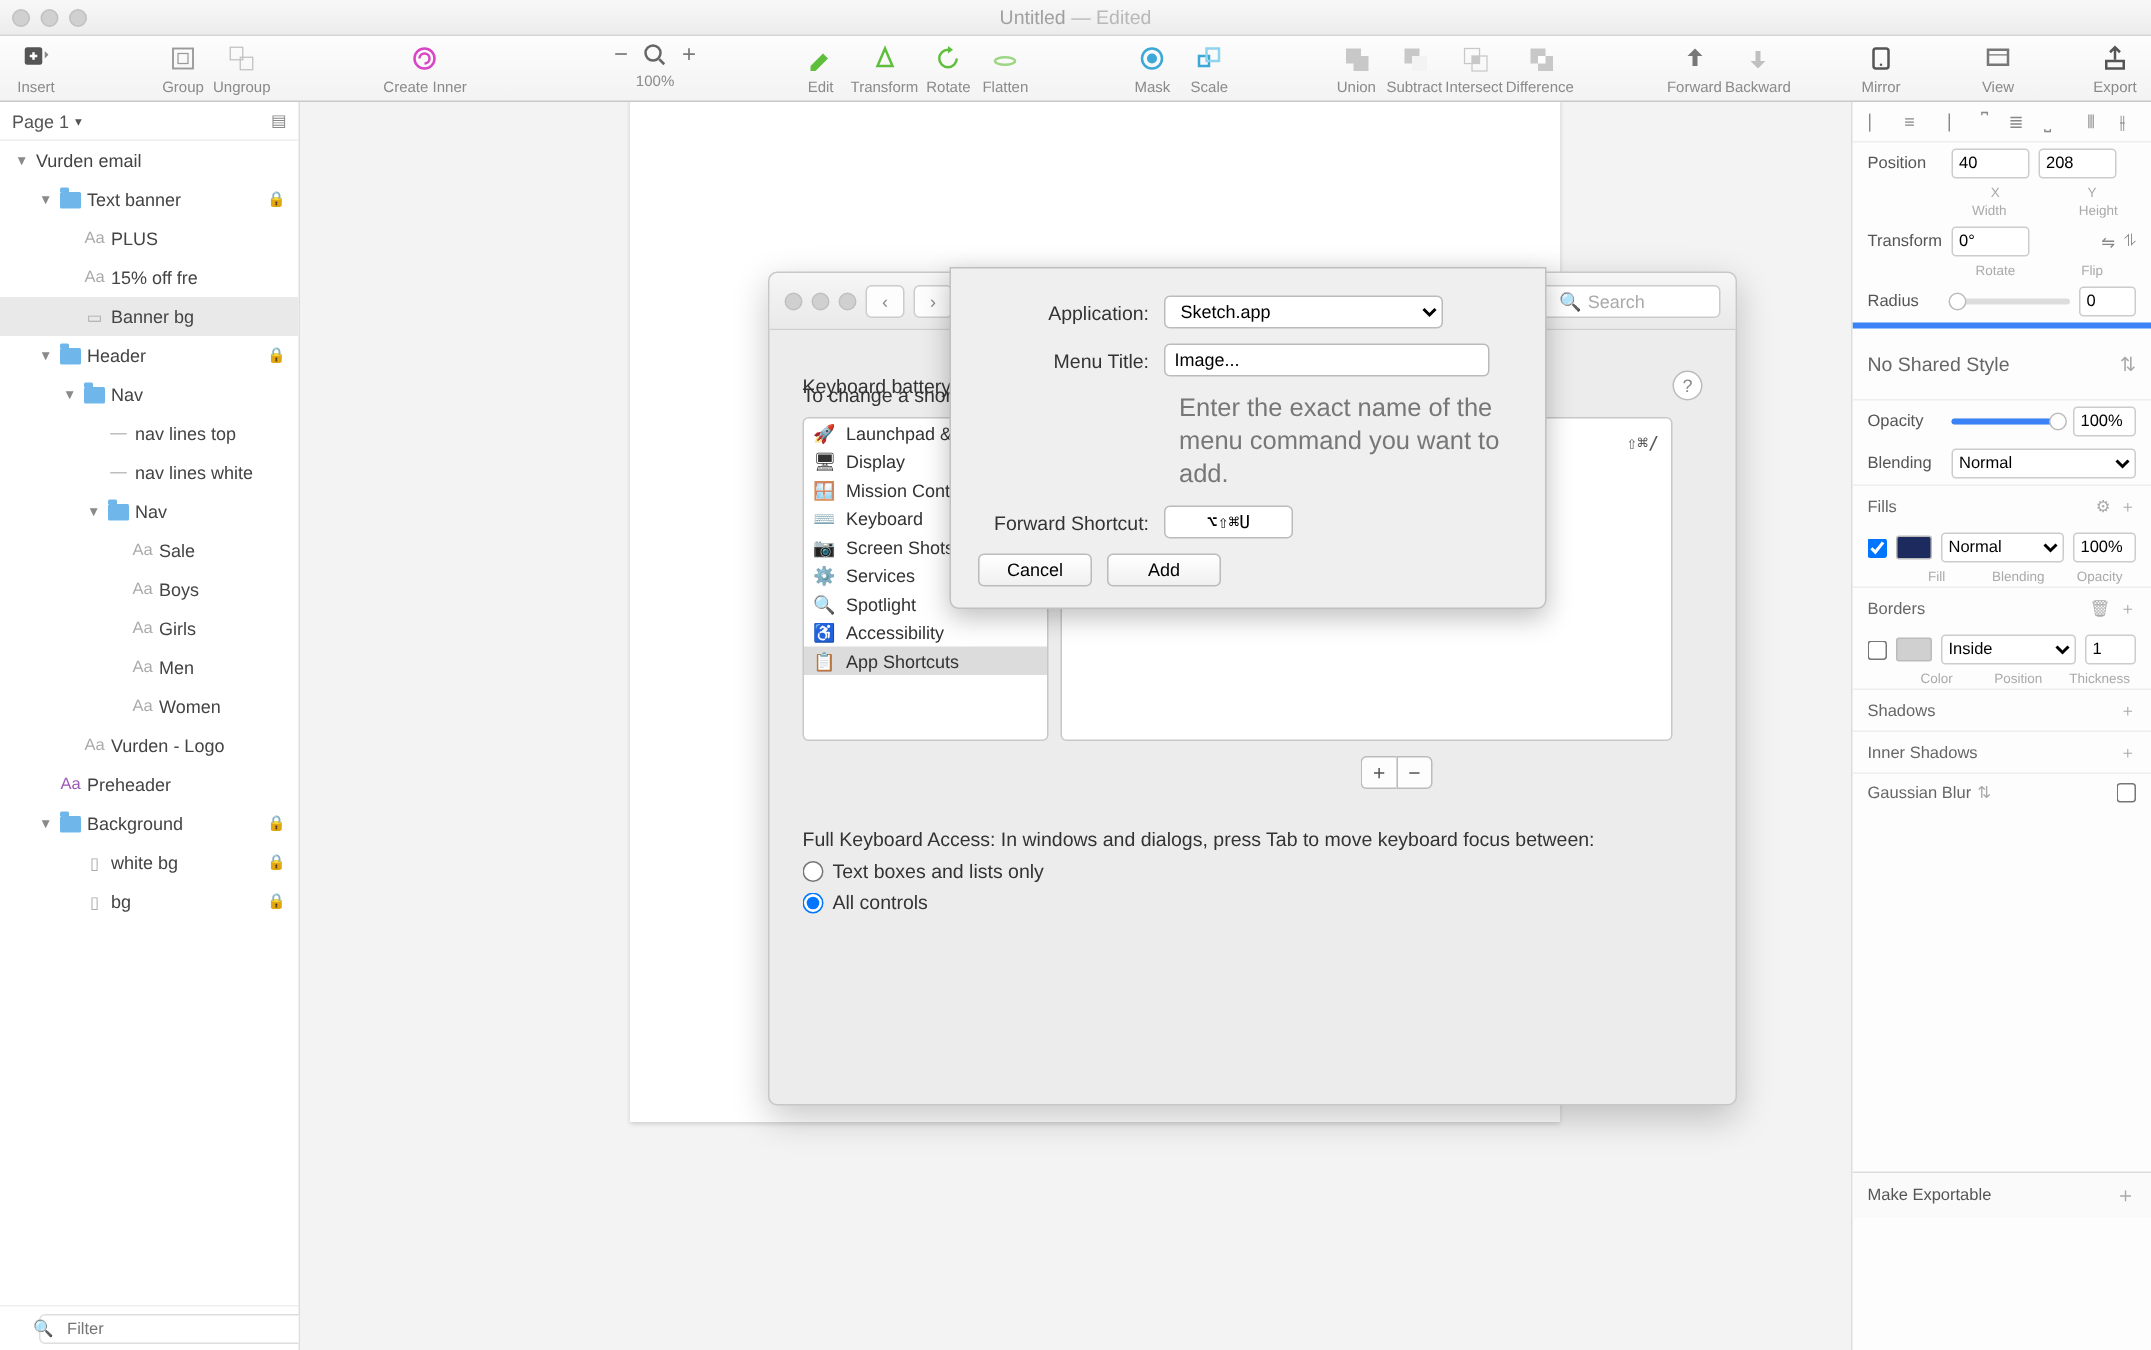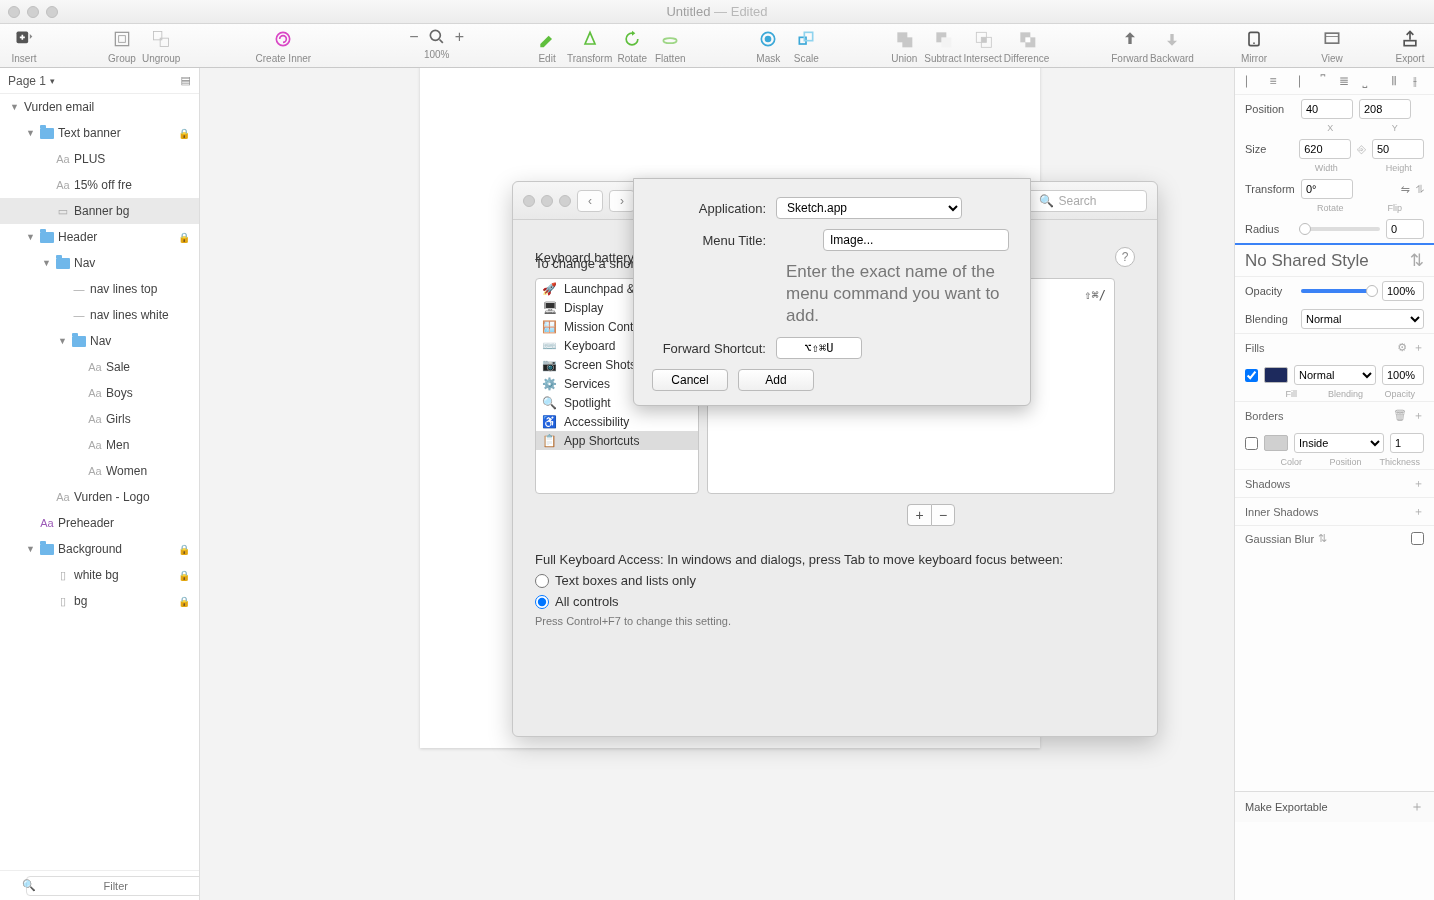--- a/index.html
+++ b/index.html
@@ -38,35 +38,35 @@
 .tree-row { display:flex; align-items:center; height:26px; padding-left:6px; gap:4px; color:#444; }
 .tree-row.sel { background:#e9e9e9; }
 .tree-row .disclose { width:10px; font-size:9px; color:#8a8a8a; }
 .tree-row .sp { display:inline-block; }
 .tree-row .folder { width:14px; height:11px; background:#6fb7ea; border-radius:1px; display:inline-block; position:relative; }
 .tree-row .folder::before { content:''; position:absolute; top:-3px; left:0; width:6px; height:3px; background:#6fb7ea; border-radius:1px 1px 0 0; }
 .tree-row .symico { width:14px; display:inline-block; color:#aaa; font-size:11px; text-align:center;}
 .tree-row .symico.purple { color:#9b59b6; }
 .tree-row .lock { margin-left:auto; margin-right:8px; color:#c3c3c3; font-size:10px; }
 .sb-filter { height:30px; border-top:1px solid #eee; display:flex; align-items:center; padding:0 6px; gap:6px;}
-.sb-filter input { flex:1; height:20px; border:1px solid #ddd; border-radius:4px; font-size:11px; padding:0 18px; background:#fff; color:#888;text-align:center; }
+.sb-filter input { flex:1; height:20px; border:1px solid #ddd; border-radius:4px; font-size:11px; padding:0 18px; background:#fff; color:#888; }
 .sb-filter .mag { position:relative; left:16px; color:#aaa; font-size:11px; pointer-events:none;}
 
 
 .canvas-wrap { flex:1; background:#f3f3f3; position:relative; overflow:hidden; }
 .canvas-page { position:absolute; left:220px; top:-20px; width:620px; height:700px; background:#fff; box-shadow:0 1px 3px rgba(0,0,0,.15);}
 .banner-sel { position:absolute; left:740px; top:291px; width:120px; height:50px; background:#1d2a5d; color:#fff; display:flex; align-items:center; justify-content:flex-end; padding-right:10px; font-weight:700; font-size:20px; }
 .banner-sel .handle { position:absolute; width:6px;height:6px;background:#fff;border:1px solid #7aa7ff; }
 .banner-sel .h-tl{top:-3px;left:-3px}.banner-sel .h-tr{top:-3px;right:-3px}.banner-sel .h-bl{bottom:-3px;left:-3px}.banner-sel .h-br{bottom:-3px;right:-3px}
 .canvas-text { position:absolute; left:760px; top:255px; font-size:22px; color:#333; letter-spacing:2px;}
 
 
 .inspector { width:200px; background:#fdfdfd; border-left:1px solid #ddd; font-size:11px; color:#555; overflow:auto; }
 .ins-row { display:flex; align-items:center; padding:4px 10px; gap:6px; }
-.ins-row.head { border-bottom:1px solid #eee; border-top:2px solid #3b82f6; padding:5px 10px; color:#666; font-size:17px; }
+.ins-row.head { border-bottom:1px solid #eee; border-top:4px solid #3b82f6; padding:16px 10px; color:#666; font-size:13px; }
 .ins-row .lbl { width:50px; }
 .ins-row input[type=text] { width:52px; height:20px; border:1px solid #ccc; border-radius:3px; font-size:11px; padding:0 4px; text-align:left; }
 .subrow { display:flex; padding:0 10px 2px; gap:6px; }
 .subrow .sub { flex:1; text-align:center; font-size:9px; color:#aaa; }
 .ins-row select { flex:1; height:20px; border:1px solid #ccc; border-radius:3px; font-size:11px; background:#fff; }
 .align-bar { display:flex; gap:7px; padding:6px 10px; border-bottom:1px solid #eee;}
 .align-bar span { width:14px; height:14px; display:flex; align-items:center; justify-content:center; color:#888; font-size:12px;}
 .ins-section { border-top:1px solid #eee; }
 .ins-section .title { display:flex; align-items:center; padding:6px 10px; color:#666; }
 .ins-section .title .plus { margin-left:auto; color:#aaa; }
@@ -114,21 +114,21 @@
 .batt .bico::after { content:''; position:absolute; right:-3px; top:2px; width:2px; height:4px; background:#555; }
 .batt .bfill { position:absolute; left:1px; top:1px; bottom:1px; width:72%; background:#444; }
 .help-ic { position:absolute; right:22px; bottom:14px; width:20px; height:20px; border:1px solid #bbb; border-radius:50%; display:flex; align-items:center; justify-content:center; color:#888; font-size:12px; background:#fff;}
 
 
 .sheet { position:absolute; left:120px; top:-4px; width:398px; background:#efefef; border:1px solid #c0c0c0; border-radius:0 0 6px 6px; box-shadow:0 6px 18px rgba(0,0,0,.25); padding:18px 18px 14px; z-index:40;}
 .sheet .srow { display:flex; align-items:center; margin-bottom:10px; }
 .sheet .slabel { width:124px; text-align:right; padding-right:10px; font-size:13px; color:#333;}
 .sheet select, .sheet input[type=text] { height:22px; border:1px solid #bbb; border-radius:4px; background:#fff; font-size:12px; padding:0 6px; }
 .sheet select { width:186px; }
-.sheet .menu-title { width:186px;margin-left:47px; }
+.sheet .menu-title { width:217px; }
 .sheet .shortcut { width:86px; text-align:center; font-family:Menlo,monospace;}
 .sheet .help { font-size:17px; color:#777; margin:0 0 10px 134px; max-width:230px; line-height:1.3;}
 .sheet .btnrow { display:flex; justify-content:flex-start; gap:10px; margin-top:6px;}
 .sheet .btnrow button { width:76px; height:22px; border:1px solid #bbb; border-radius:4px; background:linear-gradient(#fff,#f0f0f0); font-size:12px;}
 
 
 .ico { display:inline-flex; }
 svg { width:20px; height:20px; }
 </style>
 </head>
@@ -594,21 +594,20 @@
         <div class="fka">
           <div>Full Keyboard Access: In windows and dialogs, press Tab to move keyboard focus between:</div>
           <label class="radio-row">
               <input type="radio" name="fka" style="">
               <span>Text boxes and lists only</span>
             </label>
           <label class="radio-row">
               <input type="radio" name="fka" checked="" style="">
               <span>All controls</span>
             </label>
-          <div class="note">Press Control+F7 to change this setting.</div>
         </div>
         <div class="batt">
           <span>Keyboard battery level:</span>
           <span class="bico">
               <span class="bfill"></span>
             </span>
           <span>72%</span>
         </div>
         <div class="help-ic">?</div>
       </div>
@@ -649,26 +648,20 @@
     <div class="ins-row">
         <div class="lbl">Position</div>
       <input type="text" value="40" style="">
       <input type="text" value="208" style="">
     </div>
     <div class="subrow">
         <div style="width:50px"></div>
         <div class="sub">X</div>
         <div class="sub">Y</div>
       </div>
-    <div class="ins-row">
-        <div class="lbl">Size</div>
-      <input type="text" value="620" style="">
-      <span style="color:#bbb">⎆</span>
-      <input type="text" value="50" style="">
-    </div>
     <div class="subrow">
         <div style="width:50px"></div>
         <div class="sub">Width</div>
         <div class="sub" style="flex:.2"></div>
         <div class="sub">Height</div>
       </div>
     <div class="ins-row">
         <div class="lbl">Transform</div>
       <input type="text" value="0°" style="">
       <span style="flex:1"></span>

